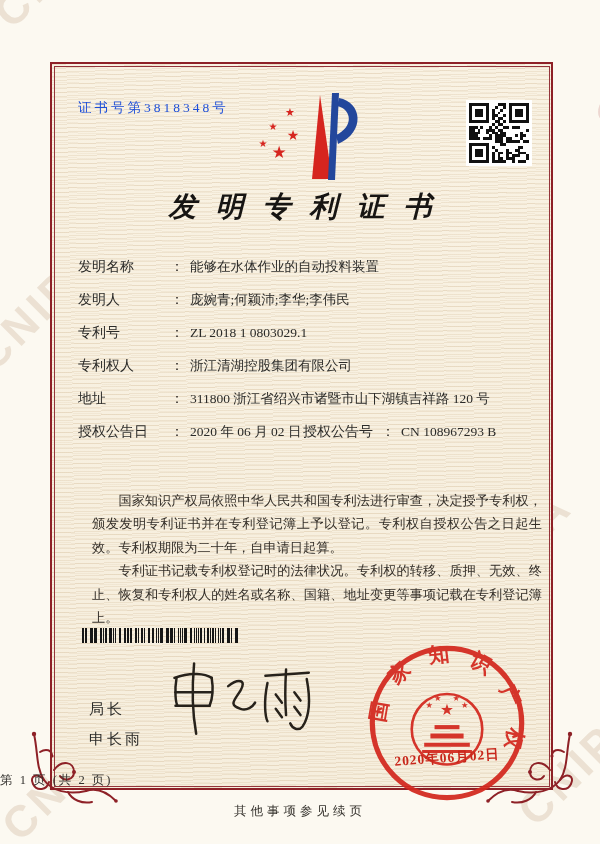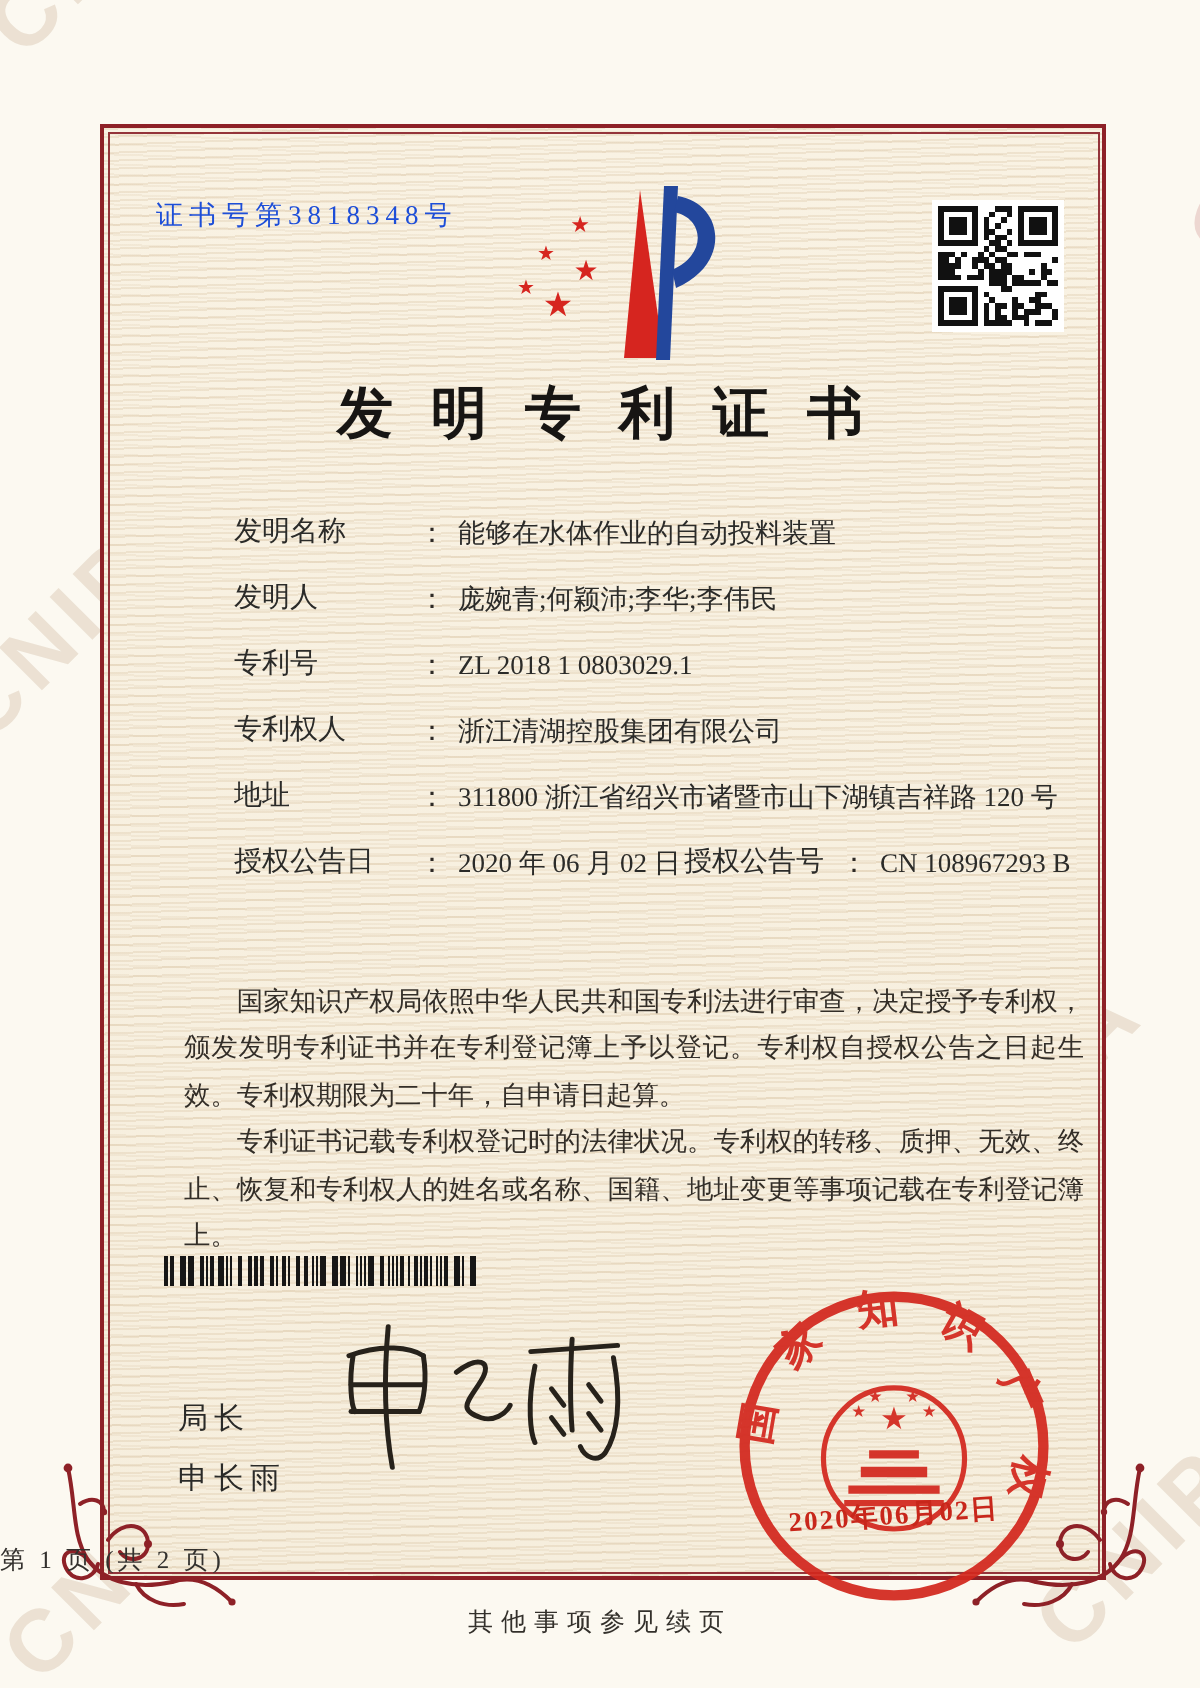--- a/index.html
+++ b/index.html
@@ -26,23 +26,23 @@
   .frame::before {
     content:""; position:absolute; inset:1.5px; border:1px solid #94343a; pointer-events:none;
   }
   .cert-no { position:absolute; left:78px; top:99px; font-size:13.5px; letter-spacing:3px; color:#1d4ed8; }
   .logo { position:absolute; left:233px; top:90px; width:134px; height:96px; }
   .qr { position:absolute; left:466px; top:100px; width:66px; height:66px; background:#fff; padding:3px; }
   .qr svg { width:60px; height:60px; display:block; }
   .title {
     position:absolute; left:0; right:0; top:188px; text-align:center;
     font-size:28px; font-weight:bold; color:#171513;
-    letter-spacing:19px; text-indent:19px;
-  }
-  .rows { position:absolute; left:78px; top:252px; width:455px;margin-left:39px; }
+    letter-spacing:19px; text-indent:19px;font-style:italic;
+  }
+  .rows { position:absolute; left:78px; top:252px; width:455px; }
   .frow { position:relative; height:33px; padding-top:6px; font-size:14px; white-space:nowrap; }
   .flabel {
     display:inline-block; width:92px; vertical-align:top;
     text-align:justify; text-align-last:justify; line-height:1.25em; height:1.3em; overflow:hidden;
     color:#2b2b29;
   }
   .flabel::after { content:""; display:inline-block; width:100%; }
   .fcolon { display:inline-block; margin:0 6px 0 0; }
   .fvalue { font-size:13.5px; color:#2b2b29; }
   .pair2 { position:absolute; left:225px; top:6px; }

